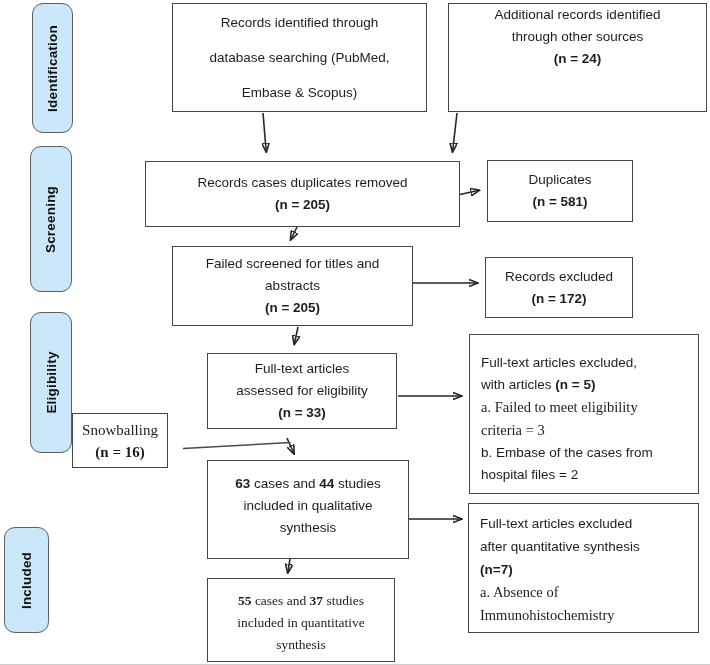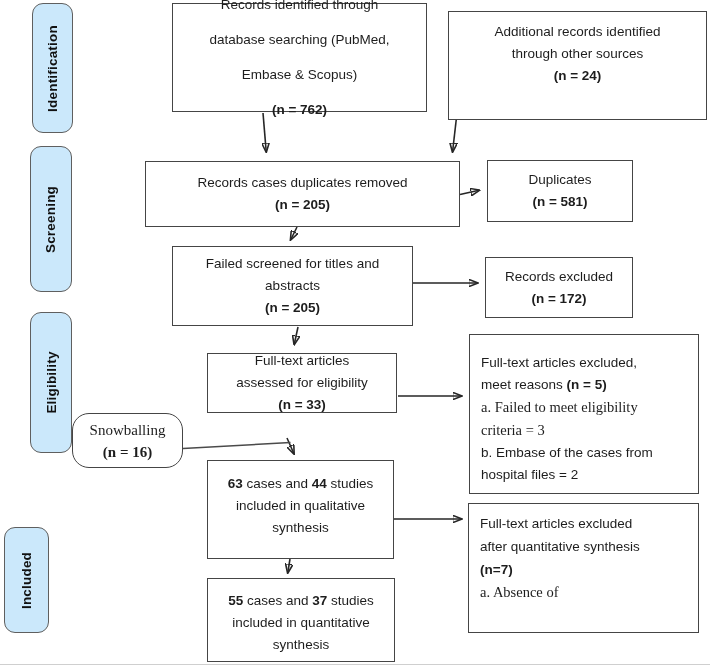--- a/index.html
+++ b/index.html
@@ -30,32 +30,32 @@
   .box{
     position:absolute;background:#fff;border:1.4px solid var(--box-border);
     box-sizing:border-box;text-align:center;font-size:13.5px;line-height:22px;
     display:flex;flex-direction:column;justify-content:center;z-index:2;
   }
   .box .bold{font-weight:700;}
   .box .serif{font-family:"Liberation Serif", serif;font-size:14.5px;margin-top:24px;}
   .top-align{justify-content:flex-start;}
   .left-align{text-align:left;justify-content:flex-start;}
   .b1{left:172px;top:3px;width:255px;height:109px;gap:13px;}
-  .b2{left:448px;top:3px;width:259px;height:109px;padding-top:9px;margin-top:8px;}
+  .b2{left:448px;top:3px;width:259px;height:109px;}
   .b3{left:145px;top:161px;width:315px;height:66px;}
   .b4{left:487px;top:160px;width:146px;height:62px;border-width:1.7px;}
   .b5{left:172px;top:246px;width:241px;height:80px;}
   .b6{left:485px;top:257px;width:148px;height:61px;}
-  .b7{left:207px;top:353px;width:190px;height:60px;}
-  .b8{left:72px;top:413px;width:111px;height:55px;font-family:"Liberation Serif",serif;font-size:15px;border-radius:17px;}
+  .b7{left:207px;top:353px;width:190px;height:76px;}
+  .b8{left:72px;top:413px;width:96px;height:55px;font-family:"Liberation Serif",serif;font-size:15px;}
   .b8 .bold{font-weight:700;}
   .b9{left:469px;top:334px;width:230px;height:160px;padding:17px 8px 0 11px;}
-  .b10{left:207px;top:460px;width:187px;height:99px;padding-top:12px;}
+  .b10{left:207px;top:460px;width:202px;height:99px;padding-top:12px;}
   .b11{left:468px;top:503px;width:231px;height:130px;padding:8px 8px 8px 11px;line-height:23px;}
-  .b12{left:207px;top:578px;width:188px;height:84px;padding-top:11px;}
+  .b12{left:207px;top:578px;width:188px;height:84px;padding-top:11px;font-family:Liberation Serif, serif;}
   
   #arrows{position:absolute;left:0;top:0;z-index:1;pointer-events:none;}
   #arrows path{stroke:var(--arrow);stroke-width:1.6;fill:none;}
   #arrows path.plain{stroke:#4a4a4a;stroke-width:1.4;}
 </style>
 </head>
 <body>
 
 <div id="stage">
 
@@ -69,21 +69,20 @@
     <span>Eligibility</span>
   </div>
   <div class="stage-label s4">
     <span>Included</span>
   </div>
 
   <div class="box b1">
       <div class="ln"><span>Records identified through</span></div>
       <div class="ln"><span>database searching (PubMed,</span></div>
       <div class="ln"><span>Embase &amp; Scopus)</span></div>
-      <div class="ln"><span class="bold">(n = 762)</span></div>
     </div>
   <div class="box b2 top-align">
       <div class="ln"><span>Additional records identified</span></div>
       <div class="ln"><span>through other sources</span></div>
       <div class="ln"><span class="bold">(n = 24)</span></div>
     </div>
   <div class="box b3">
       <div class="ln"><span>Records cases duplicates removed</span></div>
       <div class="ln"><span class="bold">(n = 205)</span></div>
     </div>
@@ -104,36 +103,37 @@
       <div class="ln"><span>Full-text articles</span></div>
       <div class="ln"><span>assessed for eligibility</span></div>
       <div class="ln"><span class="bold">(n = 33)</span></div>
     </div>
   <div class="box b8">
       <div class="ln"><span>Snowballing</span></div>
       <div class="ln"><span class="bold">(n = 16)</span></div>
     </div>
   <div class="box b9 left-align">
       <div class="ln"><span>Full-text articles excluded,</span></div>
-      <div class="ln"><span>meet reasons </span><span class="bold">(n = 5)</span></div>
+      <div class="ln"><span>with articles </span><span class="bold">(n = 5)</span></div>
       <div class="ln"><span class="serif">a. Failed to meet eligibility</span></div>
       <div class="ln"><span class="serif">criteria = 3</span></div>
       <div class="ln"><span>b. Embase of the cases from</span></div>
       <div class="ln"><span>hospital files = 2</span></div>
     </div>
   <div class="box b10 top-align">
       <div class="ln"><span class="bold">63</span><span> cases and </span><span class="bold">44</span><span> studies</span></div>
       <div class="ln"><span>included in qualitative</span></div>
       <div class="ln"><span>synthesis</span></div>
     </div>
   <div class="box b11 left-align">
       <div class="ln"><span>Full-text articles excluded</span></div>
       <div class="ln"><span>after quantitative synthesis</span></div>
       <div class="ln"><span class="bold">(n=7)</span></div>
       <div class="ln"><span class="serif">a. Absence of</span></div>
+      <div class="ln"><span class="serif">Immunohistochemistry</span></div>
     </div>
   <div class="box b12 top-align">
       <div class="ln"><span class="bold">55</span><span> cases and </span><span class="bold">37</span><span> studies</span></div>
       <div class="ln"><span>included in quantitative</span></div>
       <div class="ln"><span>synthesis</span></div>
     </div>
 
   <svg id="arrows" width="710" height="665" viewBox="0 0 710 665">
     <defs>
       <marker id="ah" viewBox="0 0 10 8" refX="8.5" refY="4" markerWidth="10" markerHeight="8" orient="auto" markerUnits="userSpaceOnUse">

